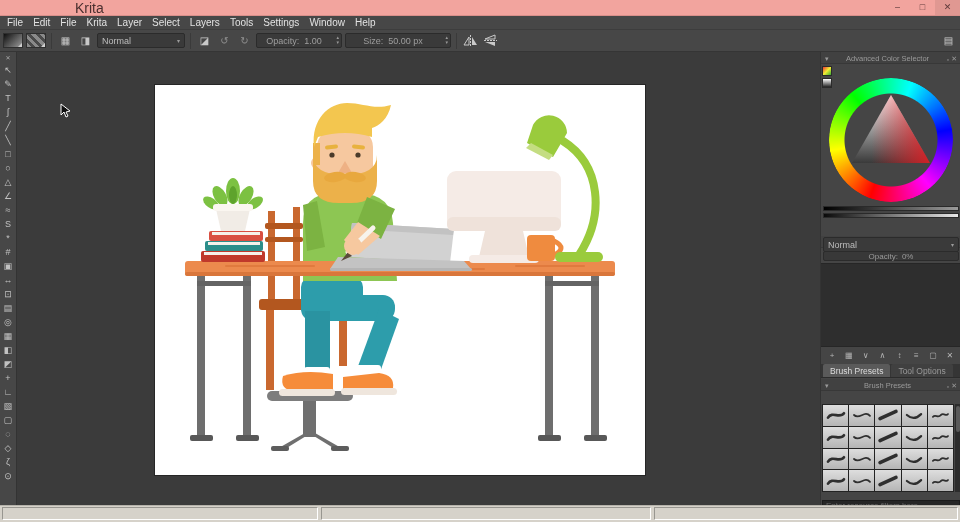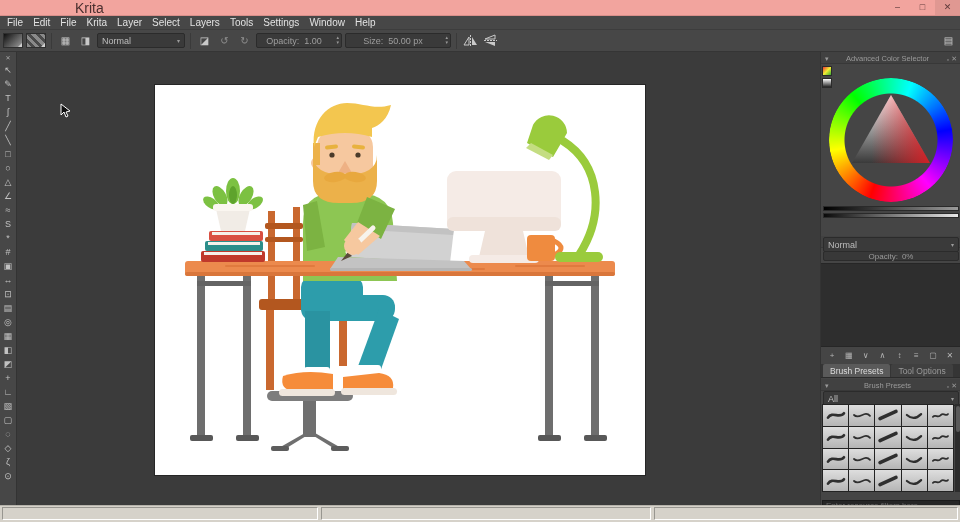--- a/index.html
+++ b/index.html
@@ -417,26 +417,20 @@
     <div class="tab inactive">Tool Options</div>
   </div>
 
   <div class="dock-abs dock-header" id="bp-header">
     <span class="hdr-ic">▾</span>
     <span class="hdr-title">Brush Presets</span>
     <span class="hdr-ic">▫</span>
     <span class="hdr-ic">✕</span>
   </div>
 
-  <div class="dock-abs" id="bp-tag">
-    <div class="combo">
-      <span>All</span>
-      <span class="arrow">▾</span>
-    </div>
-  </div>
 
   <div id="bp-grid">
       <div class="bp-cell">
         <svg viewBox="0 0 24 18">
           <path d="M3,12 C8,4 16,14 21,7" fill="none" stroke="#2f2f2f" stroke-width="3" stroke-linecap="round"></path>
         </svg>
       </div>
       <div class="bp-cell">
         <svg viewBox="0 0 24 18">
           <path d="M3,9 C9,15 15,3 21,10" fill="none" stroke="#2f2f2f" stroke-width="2" stroke-linecap="round"></path>

